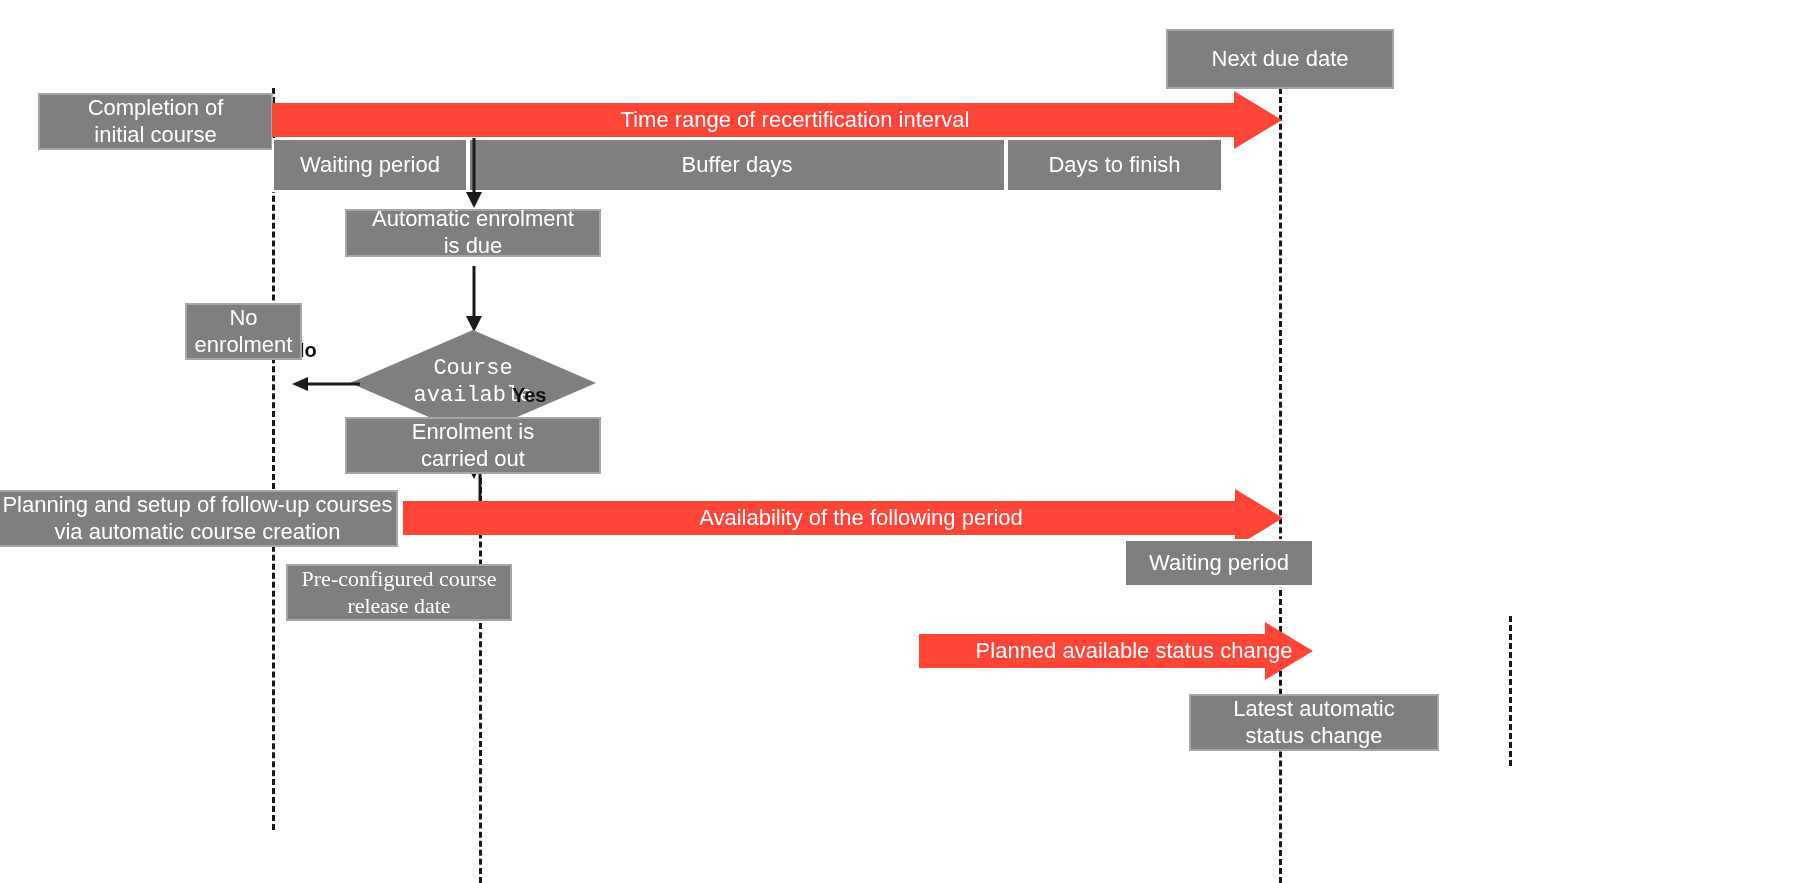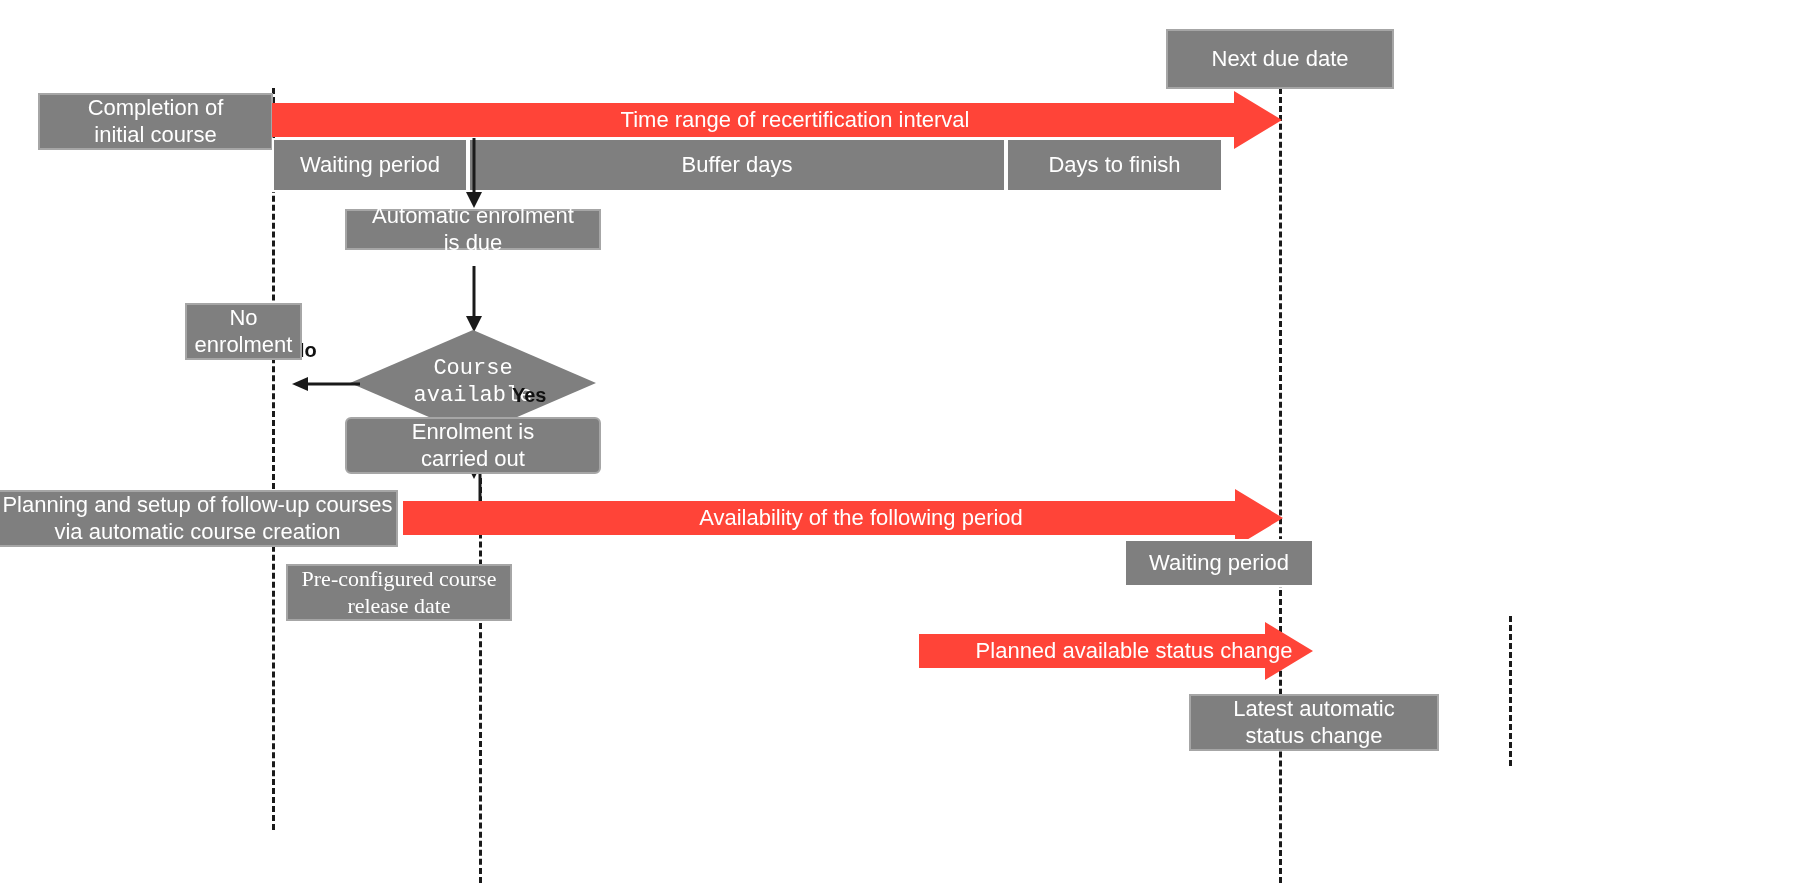--- a/index.html
+++ b/index.html
@@ -51,21 +51,21 @@
 
   <div class="bar" style="left:272px;top:138px;width:196px;height:54px;">Waiting period</div>
   <div class="bar" style="left:468px;top:138px;width:538px;height:54px;">Buffer days</div>
   <div class="bar" style="left:1006px;top:138px;width:217px;height:54px;">Days to finish</div>
 
   <svg class="conn" style="left:462px;top:138px;width:24px;height:72px;" viewBox="0 0 24 72">
     <line x1="12" y1="0" x2="12" y2="58" stroke="#1a1a1a" stroke-width="3"></line>
     <polygon points="12,70 4,54 20,54" fill="#1a1a1a"></polygon>
   </svg>
 
-  <div class="box" style="left:345px;top:209px;width:256px;height:41px;">Automatic enrolment
+  <div class="box" style="left:345px;top:209px;width:256px;height:48px;">Automatic enrolment
 is due</div>
 
   <svg class="conn" style="left:462px;top:266px;width:24px;height:68px;" viewBox="0 0 24 68">
     <line x1="12" y1="0" x2="12" y2="54" stroke="#1a1a1a" stroke-width="3"></line>
     <polygon points="12,66 4,50 20,50" fill="#1a1a1a"></polygon>
   </svg>
 
   <div class="diamond" style="left:350px;top:330px;width:246px;height:106px;">
     <svg width="246" height="106" viewBox="0 0 246 106">
       <polygon points="123,0 246,53 123,106 0,53" fill="#7f7f7f"></polygon>
@@ -82,21 +82,21 @@
 
   <div class="box" style="left:185px;top:303px;width:117px;height:57px;">No
 enrolment</div>
 
   <svg class="conn" style="left:462px;top:436px;width:24px;height:45px;" viewBox="0 0 24 45">
     <line x1="12" y1="0" x2="12" y2="31" stroke="#1a1a1a" stroke-width="3"></line>
     <polygon points="12,43 4,27 20,27" fill="#1a1a1a"></polygon>
   </svg>
   <div class="lab" style="left:492px;top:384px;">Yes</div>
 
-  <div class="box" style="left:345px;top:417px;width:256px;height:57px;border-radius:6px;">Enrolment is
+  <div class="box" style="left:345px;top:417px;width:256px;height:57px;">Enrolment is
 carried out</div>
 
   <svg class="conn" style="left:468px;top:474px;width:24px;height:62px;" viewBox="0 0 24 62">
     <line x1="12" y1="0" x2="12" y2="48" stroke="#1a1a1a" stroke-width="3"></line>
     <polygon points="12,60 4,44 20,44" fill="#1a1a1a"></polygon>
   </svg>
 
   <div class="box" style="left:-3px;top:490px;width:401px;height:57px;">Planning and setup of follow-up courses
 via automatic course creation</div>
 

